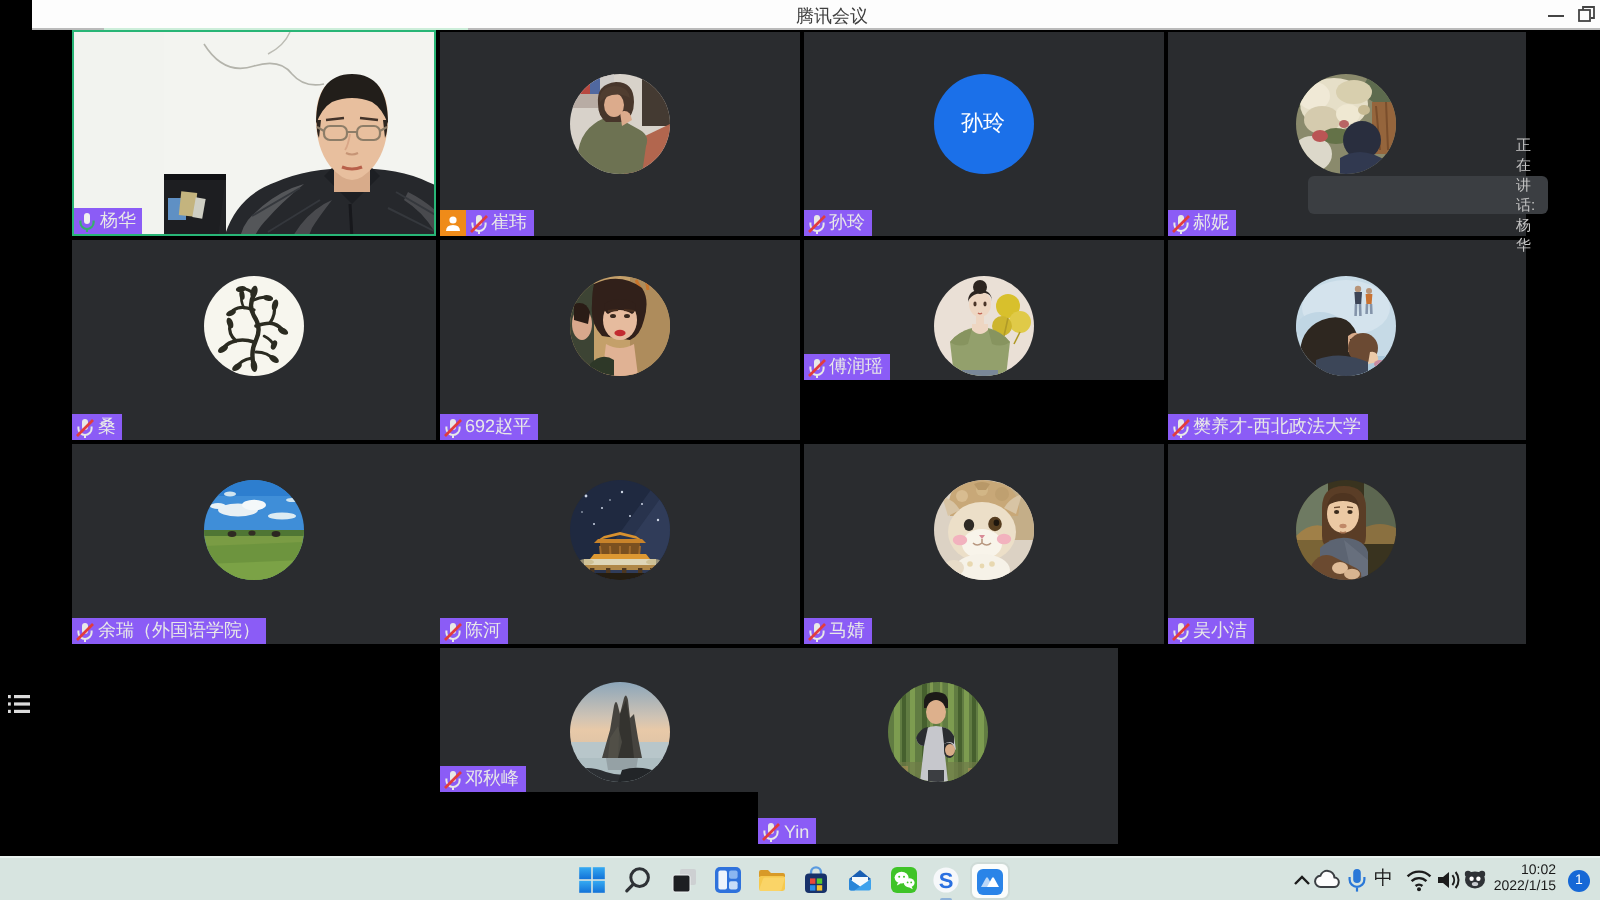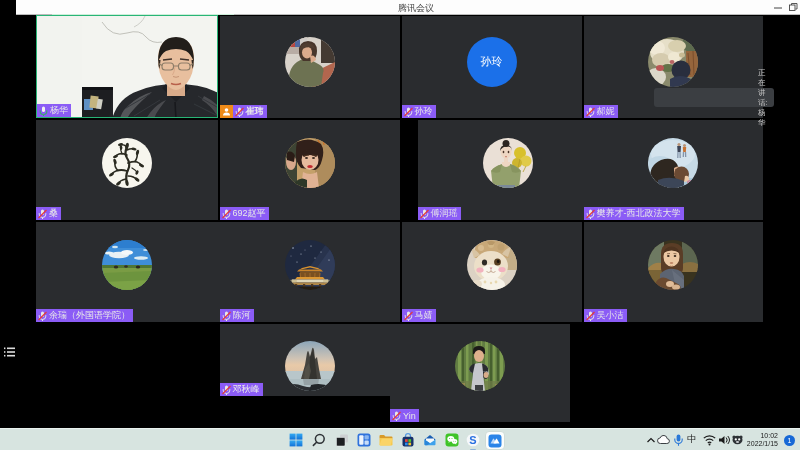--- a/index.html
+++ b/index.html
@@ -101,21 +101,21 @@
         <path d="M25 19 Q30 17 31 23 L26 26 Z" fill="#dcab8c"></path>
         <path d="M15 14 Q14 7 22 6 Q29 6 30 12 Q26 9.5 21 10.5 Q17 11.5 15 14" fill="#503d30"></path>
       </svg>
     </div>
     <div style="position:absolute;left:0;bottom:0;width:13px;height:13px;background:#ef8b19;display:flex;align-items:center;justify-content:center;">
       <svg width="9" height="9" viewBox="0 0 9 9">
             <circle cx="4.5" cy="3" r="1.8" fill="#fff"></circle>
             <path d="M1 8.5 Q1 5.5 4.5 5.5 Q8 5.5 8 8.5 Z" fill="#fff"></path>
           </svg>
     </div>
-    <div class="label" style="left:13px;font-weight:bold;"><svg width="9" height="10" viewBox="0 0 9 10">
+    <div class="label" style="left:13px;"><svg width="9" height="10" viewBox="0 0 9 10">
             <rect x="3" y="0.5" width="3" height="5.5" rx="1.5" fill="#e8e8e8"></rect>
             <path d="M1.2 4.2 v1 a3.3 3.3 0 0 0 6.6 0 v-1" fill="none" stroke="#e8e8e8" stroke-width="1"></path>
             <line x1="4.5" y1="8.6" x2="4.5" y2="10" stroke="#e8e8e8" stroke-width="1"></line>
             <line x1="0.5" y1="9" x2="8.5" y2="1" stroke="#e23c3c" stroke-width="1.3"></line>
           </svg>崔玮</div>
   </div>
 
   <div class="tile" style="left:401.5px;top:15.5px;width:180px;height:102.5px;">
     <div class="avatar" style="left:65px;top:21px;background:#1b70e9;color:#fff;display:flex;align-items:center;justify-content:center;font-size:11px;">孙玲</div>
     <div class="label"><svg width="9" height="10" viewBox="0 0 9 10">
@@ -218,21 +218,21 @@
       </svg>
     </div>
     <div class="label"><svg width="9" height="10" viewBox="0 0 9 10">
             <rect x="3" y="0.5" width="3" height="5.5" rx="1.5" fill="#e8e8e8"></rect>
             <path d="M1.2 4.2 v1 a3.3 3.3 0 0 0 6.6 0 v-1" fill="none" stroke="#e8e8e8" stroke-width="1"></path>
             <line x1="4.5" y1="8.6" x2="4.5" y2="10" stroke="#e8e8e8" stroke-width="1"></line>
             <line x1="0.5" y1="9" x2="8.5" y2="1" stroke="#e23c3c" stroke-width="1.3"></line>
           </svg>692赵平</div>
   </div>
 
-  <div class="tile" style="left:401.5px;top:120px;width:180px;height:100px;margin-left:16px;">
+  <div class="tile" style="left:401.5px;top:120px;width:180px;height:70px;">
     <div class="avatar" style="left:65px;top:18px;">
       <svg width="50" height="50" viewBox="0 0 50 50">
         <rect width="50" height="50" fill="#eae0d6"></rect>
         <circle cx="37" cy="15" r="6" fill="#d8c02c"></circle>
         <circle cx="43" cy="23" r="5.5" fill="#e0ca48"></circle>
         <circle cx="34" cy="25" r="5" fill="#cdb52e"></circle>
         <path d="M37 21 L35 30 M43 28 L40 34" stroke="#b09a28" stroke-width="0.8" fill="none"></path>
         <path d="M8 33 Q15 25.5 23 25.5 Q31 25.5 38 33 L36 50 L10 50 Z" fill="#93a06c"></path>
         <path d="M8 33 Q12 27.5 19 26.5 L17 34 Q12 36 8 33" fill="#87945f"></path>
         <path d="M38 33 Q34 27.5 27 26.5 L29 34 Q34 36 38 33" fill="#87945f"></path>
@@ -450,21 +450,21 @@
       </svg>
     </div>
     <div class="label"><svg width="9" height="10" viewBox="0 0 9 10">
             <rect x="3" y="0.5" width="3" height="5.5" rx="1.5" fill="#e8e8e8"></rect>
             <path d="M1.2 4.2 v1 a3.3 3.3 0 0 0 6.6 0 v-1" fill="none" stroke="#e8e8e8" stroke-width="1"></path>
             <line x1="4.5" y1="8.6" x2="4.5" y2="10" stroke="#e8e8e8" stroke-width="1"></line>
             <line x1="0.5" y1="9" x2="8.5" y2="1" stroke="#e23c3c" stroke-width="1.3"></line>
           </svg>邓秋峰</div>
   </div>
 
-  <div class="tile" style="left:390px;top:324px;width:180px;height:98px;">
+  <div class="tile" style="left:379px;top:324px;width:180px;height:98px;">
     <div class="avatar" style="left:65px;top:17px;">
       <svg width="50" height="50" viewBox="0 0 50 50">
         <rect width="50" height="50" fill="#617c42"></rect>
         <g fill="#7d9c50">
               <rect x="3" y="0" width="3" height="50"></rect>
               <rect x="11" y="0" width="2.5" height="50"></rect>
               <rect x="30" y="0" width="3" height="50"></rect>
               <rect x="38" y="0" width="2.5" height="50"></rect>
               <rect x="45" y="0" width="3" height="50"></rect>
             </g>

